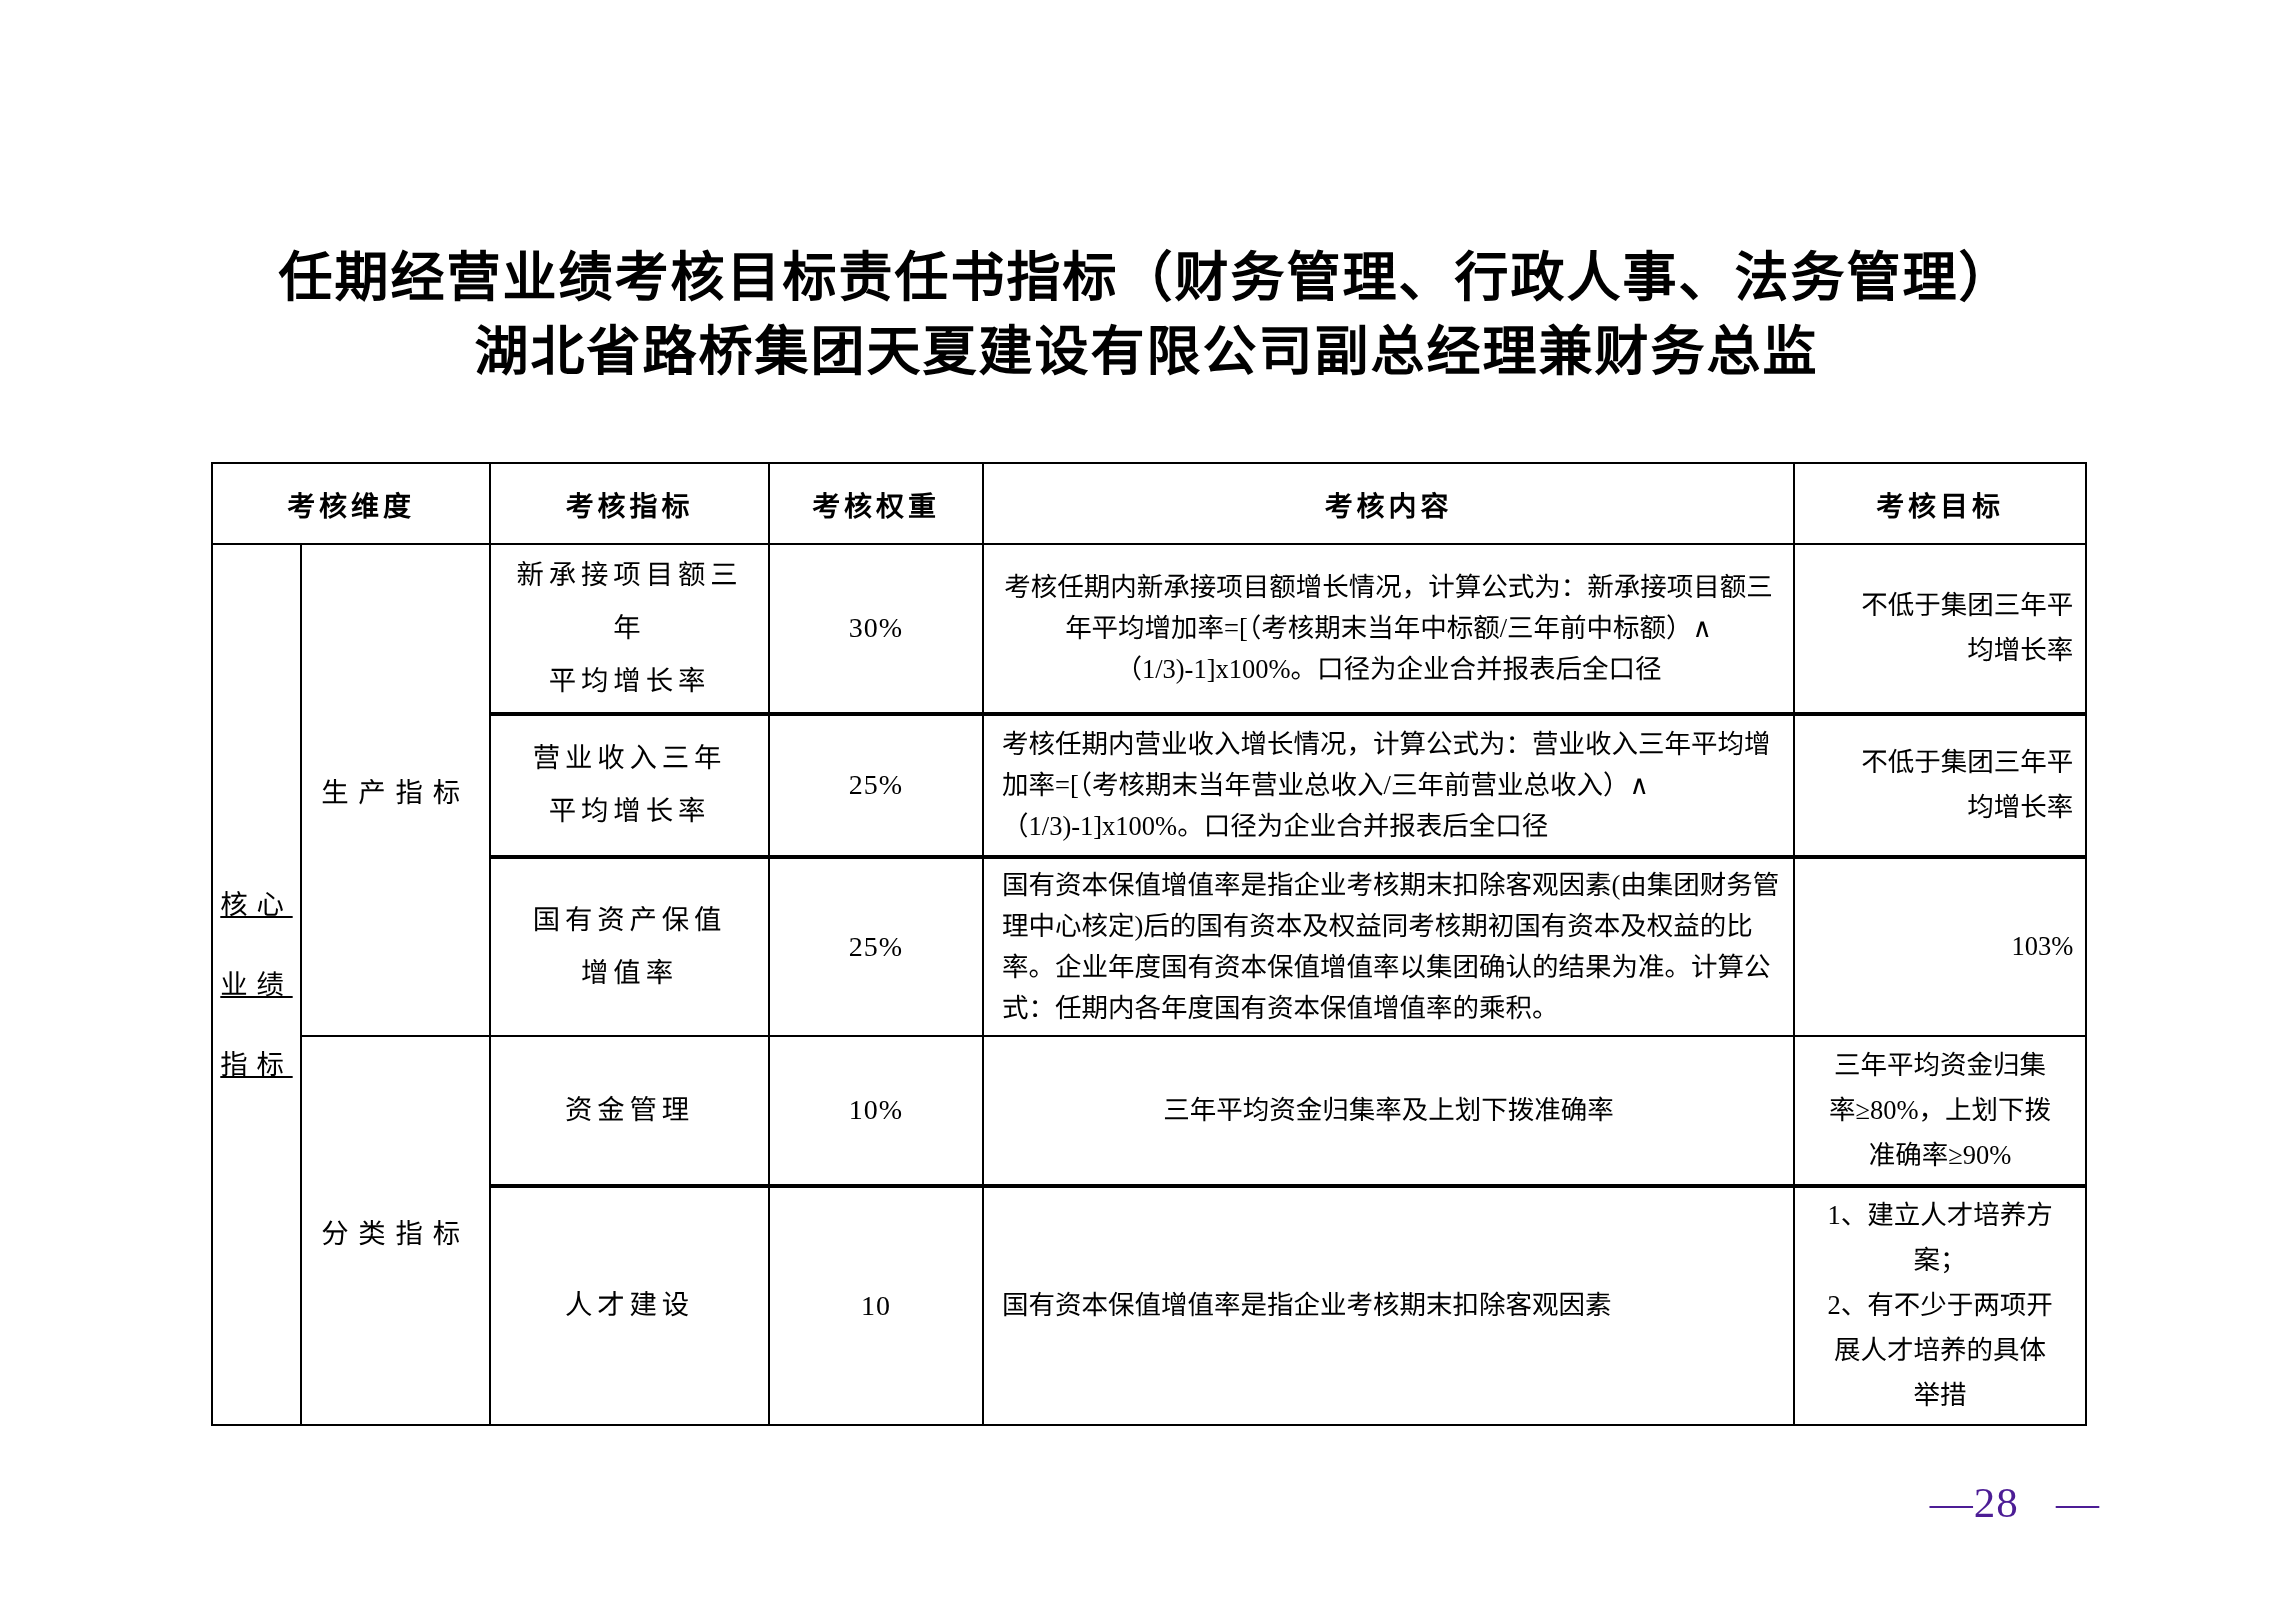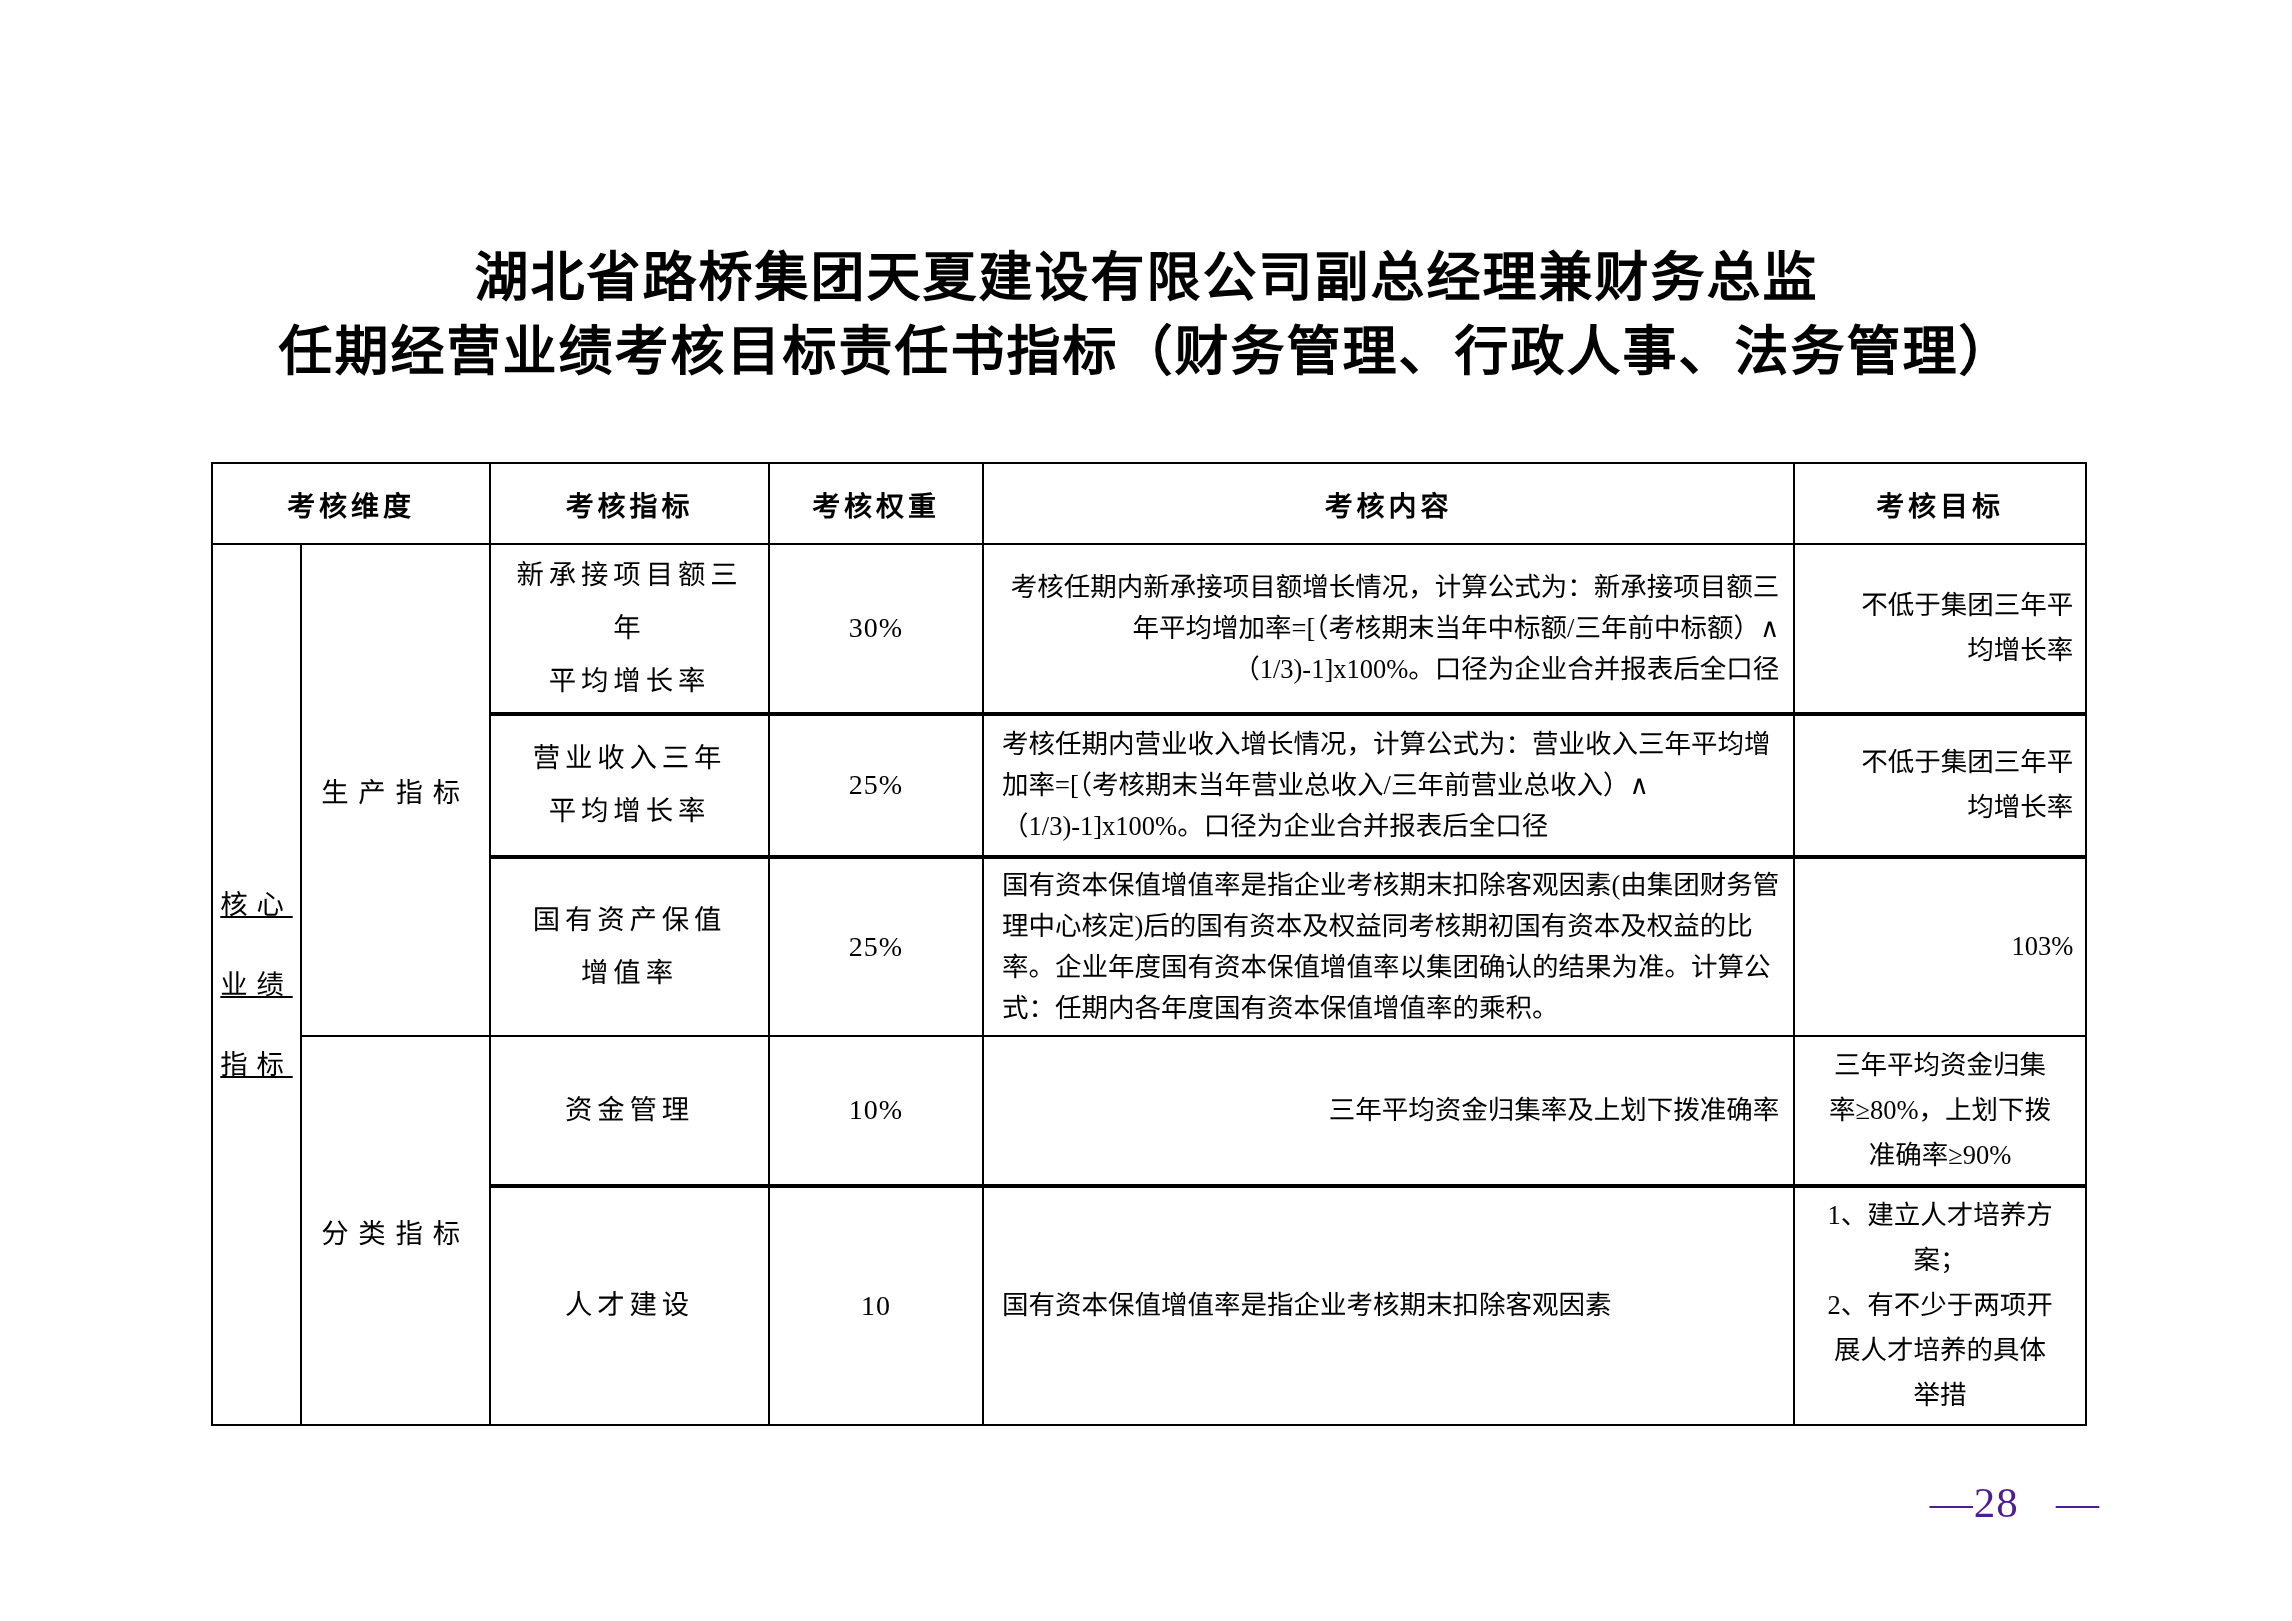--- a/index.html
+++ b/index.html
@@ -88,21 +88,21 @@
   td.c-weight {
     text-align: center;
     font-size: 28px;
     letter-spacing: 1px;
   }
   td.c-content {
     font-size: 26.5px;
     line-height: 41px;
     padding: 5.9px 13.7px;
   }
-  td.c-content.center { text-align: right; }
+  td.c-content.center { text-align: center; }
   td.c-content.left   { text-align: left; padding-left: 18px; }
   td.c-target {
     font-size: 26.5px;
     line-height: 45px;
     white-space: pre-line;
     padding: 5.9px 11.8px;
   }
   td.c-target.t-center { text-align: right; }
   td.c-target.t-left   { text-align: center; }
 
@@ -116,22 +116,22 @@
     letter-spacing: 1px;
     color: #4c1d95;
   }
 </style>
 </head>
 <body>
 
 <main class="page">
 
   <h1 class="doc-title">
+    <span class="title-line">任期经营业绩考核目标责任书指标（财务管理、行政人事、法务管理）</span>
     <span class="title-line">湖北省路桥集团天夏建设有限公司副总经理兼财务总监</span>
-    <span class="title-line">任期经营业绩考核目标责任书指标（财务管理、行政人事、法务管理）</span>
   </h1>
 
   <table class="assessment">
     <colgroup>
       <col style="width:89px">
       <col style="width:189px">
       <col style="width:279px">
       <col style="width:214px">
       <col style="width:811px">
       <col style="width:292px">

